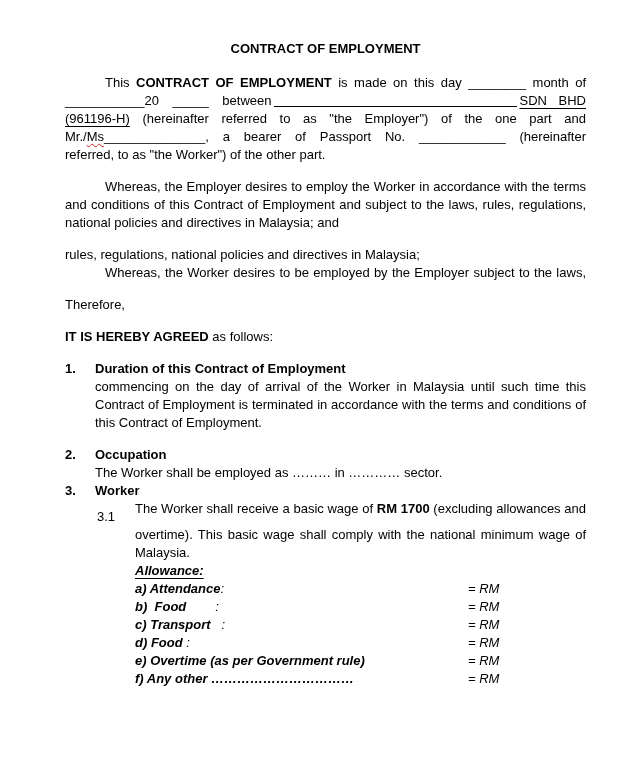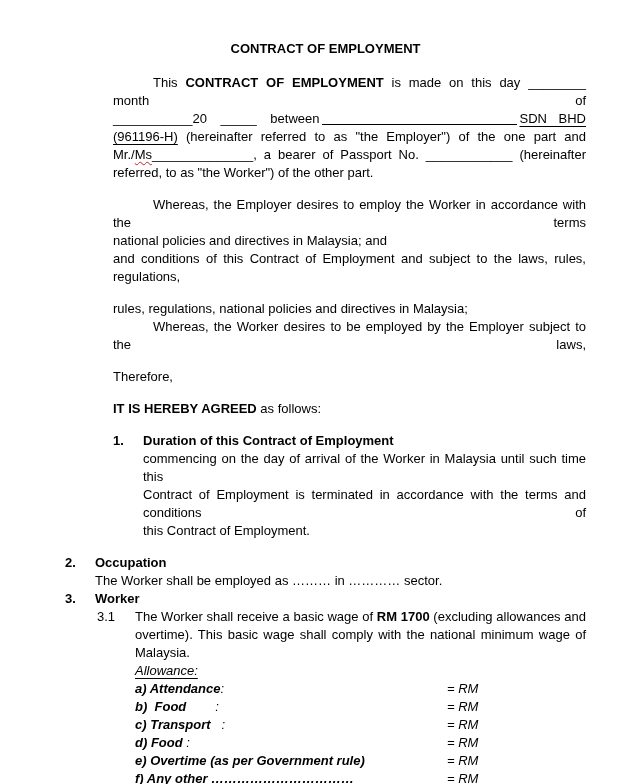--- a/index.html
+++ b/index.html
@@ -9,21 +9,21 @@
     background:#ffffff;
     color:#000000;
     font-family:"Liberation Sans", sans-serif;
     font-size:13px;
     line-height:18px;
     box-sizing:border-box;
     padding:40px 33px 0 65px;
     overflow:hidden;
   }
   .title { text-align:center; font-weight:bold; margin-bottom:16px; }
-  .mb { margin-bottom:14px;margin-left:48px; }
+  .mb { margin-bottom:14px; }
   .line { min-height:18px; }
   .just { text-align:justify; text-align-last:justify; }
   .indent { text-indent:40px; }
   .b { font-weight:bold; }
   .ul { text-decoration:underline; text-underline-offset:3px; text-decoration-thickness:1px; }
   .wavy {
     text-decoration-line:underline;
     text-decoration-style:wavy;
     text-decoration-color:#cc2222;
     text-decoration-thickness:1px;
@@ -34,32 +34,32 @@
   .company { white-space:pre; word-spacing:8px; }
   .fill { flex:1 1 auto; position:relative; margin:0 2px; }
   .fill::after {
     content:""; position:absolute; left:0; right:0; bottom:3.5px;
     border-bottom:1.2px solid #000;
   }
   .sec-head { display:flex; font-weight:bold; }
   .sec-num { width:30px; flex:0 0 30px; }
   .sec-body { margin-left:30px; }
   .sub-row { display:flex; }
-  .sub-num { margin-left:32px; width:38px; flex:0 0 38px; }
+  .sub-num { margin-left:32px; width:38px; flex:0 0 38px;margin-top:8px; }
   .sub-first { flex:1 1 auto; text-align:justify; text-align-last:justify; }
   .sub-body { margin-left:70px; }
   .allow { margin-left:70px; font-style:italic; }
   .allow-head {
-    font-weight:normal; text-decoration:underline;
+    font-weight:bold; text-decoration:underline;
     text-underline-offset:3px; min-height:18px;
   }
   .allow-row { position:relative; min-height:18px; }
   .allow-label { font-weight:bold; white-space:pre; }
   .allow-colon { white-space:pre; }
-  .rm { position:absolute; left:312px; top:0; font-style:italic; white-space:pre; }
+  .rm { position:absolute; left:333px; top:0; font-style:italic; white-space:pre; }
 </style>
 </head>
 <body>
 
 <div class="page">
 
   <div class="title">CONTRACT OF EMPLOYMENT</div>
 
   <div class="mb">
     <div class="line just indent"><span>This </span><span class="b">CONTRACT OF EMPLOYMENT</span><span> is made on this day </span><span>________</span><span> month of</span></div>
@@ -68,22 +68,22 @@
         <span class="fill"></span>
         <span class="ul company">SDN BHD</span>
       </div>
     <div class="line just"><span class="ul">(961196-H)</span><span> (hereinafter referred to as "the Employer") of the one part and</span></div>
     <div class="line just"><span>Mr./</span><span class="wavy">Ms</span><span>______________</span><span>, a bearer of Passport No. </span><span>____________</span><span> (hereinafter</span></div>
     <div class="line">referred, to as "the Worker") of the other part.</div>
   </div>
 
   <div class="mb">
     <div class="line just indent">Whereas, the Employer desires to employ the Worker in accordance with the terms</div>
+    <div class="line just">and conditions of this Contract of Employment and subject to the laws, rules, regulations,</div>
     <div class="line">national policies and directives in Malaysia; and</div>
-    <div class="line just">and conditions of this Contract of Employment and subject to the laws, rules, regulations,</div>
   </div>
 
   <div class="mb">
     <div class="line">rules, regulations, national policies and directives in Malaysia;</div>
     <div class="line just indent">Whereas, the Worker desires to be employed by the Employer subject to the laws,</div>
   </div>
 
   <div class="line mb">Therefore,</div>
 
   <div class="line mb"><span class="b">IT IS HEREBY AGREED</span><span> as follows:</span></div>

